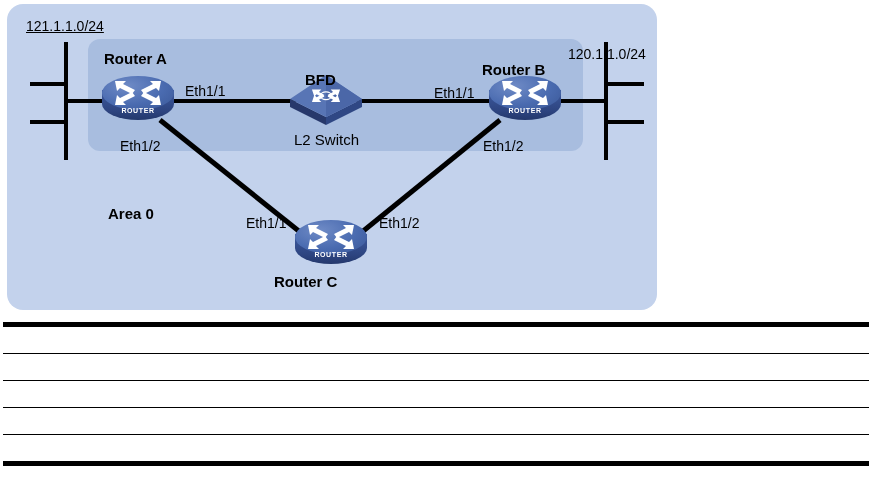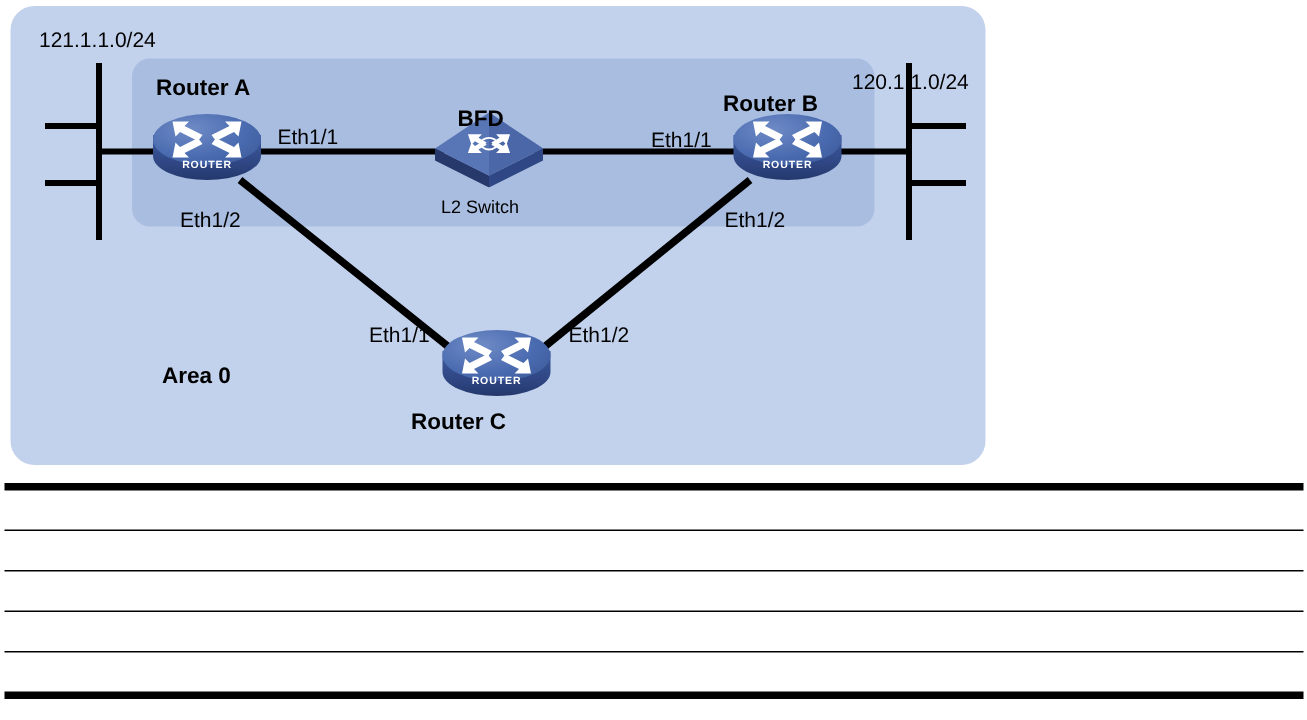--- a/index.html
+++ b/index.html
@@ -47,21 +47,21 @@
   
   .lbl {
     position: absolute;
     color: #000000;
     white-space: nowrap;
     line-height: 1;
   }
   .lbl-net   { font-size: 14px; font-weight: normal; }
   .lbl-bold  { font-size: 15px; font-weight: bold; }
   .lbl-if    { font-size: 14px; font-weight: normal; }
-  .lbl-dev   { font-size: 12px; font-weight: normal; }
+  .lbl-dev   { font-size: 15px; font-weight: normal; }
 
   
   .link {
     position: absolute;
     background: #000000;
   }
   .link-h { height: 4px; }
 
   
   .router {
@@ -150,21 +150,21 @@
   <svg style="position:absolute; left:0; top:0; width:871px; height:316px; overflow:visible;">
     <line x1="160" y1="120" x2="300" y2="232" stroke="#000000" stroke-width="5"></line>
     <line x1="500" y1="120" x2="362" y2="232" stroke="#000000" stroke-width="5"></line>
   </svg>
 
   <div class="net-sym" style="left:30px; top:42px; width:42px; height:118px;">
     <div style="position:absolute; left:34px; top:0; width:4px; height:118px; background:#000;"></div>
     <div style="position:absolute; left:0px; top:40px; width:36px; height:4px; background:#000;"></div>
     <div style="position:absolute; left:0px; top:78px; width:36px; height:4px; background:#000;"></div>
   </div>
-  <div class="lbl lbl-net" style="left:26px; top:19px;">121.1.1.0/24</div>
+  <div class="lbl lbl-net" style="left:26px; top:19px;text-decoration:underline;">121.1.1.0/24</div>
 
   <div class="net-sym" style="left:604px; top:42px; width:44px; height:118px;">
     <div style="position:absolute; left:0px; top:0; width:4px; height:118px; background:#000;"></div>
     <div style="position:absolute; left:4px; top:40px; width:36px; height:4px; background:#000;"></div>
     <div style="position:absolute; left:4px; top:78px; width:36px; height:4px; background:#000;"></div>
   </div>
   <div class="lbl lbl-net" style="left:568px; top:19px;margin-top:28px;">120.1.1.0/24</div>
 
   <div class="router" style="left:102px; top:76px;">
     <div class="body-side"></div>
@@ -231,21 +231,21 @@
         <path d="M2,27 L13,27 L10,24 L22,18 L19,14 L7,20 L4,17 Z"></path>
         <path d="M48,27 L37,27 L40,24 L28,18 L31,14 L43,20 L46,17 Z"></path>
       </g>
     </svg>
     <div class="tag">ROUTER</div>
   </div>
   <div class="lbl lbl-bold" style="left:274px; top:274px;">Router C</div>
   <div class="lbl lbl-if" style="left:246px; top:216px;">Eth1/1</div>
   <div class="lbl lbl-if" style="left:379px; top:216px;">Eth1/2</div>
 
-  <div class="lbl lbl-bold" style="left:108px; top:206px;margin-top:37px;">Area 0</div>
+  <div class="lbl lbl-bold" style="left:108px; top:206px;">Area 0</div>
 
 </div>
 
 <div id="table-area">
   <table class="doc-table">
     <tbody>
       <tr class="first-row">
         <td></td>
       </tr>
       <tr>

